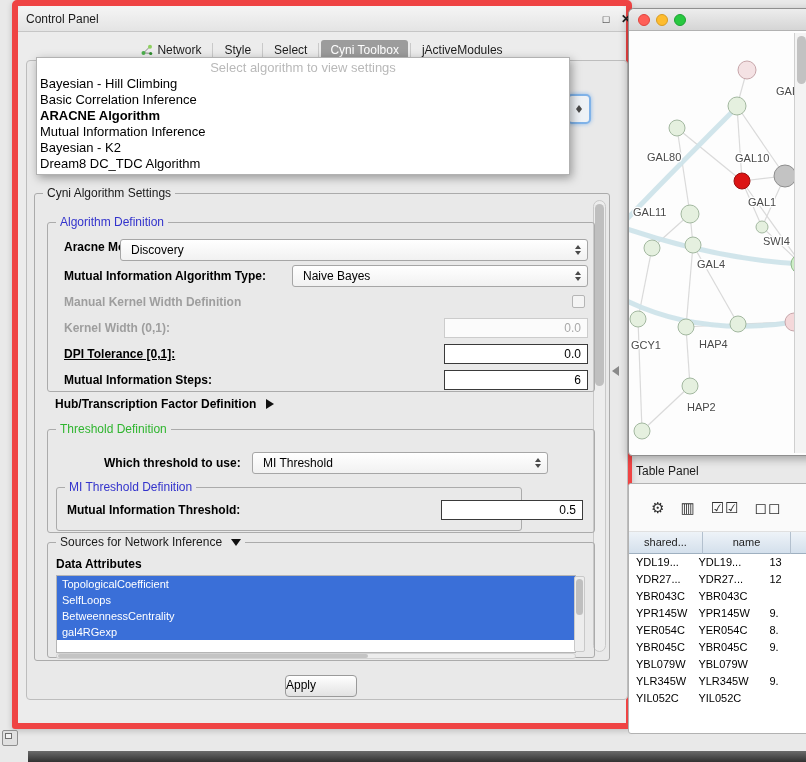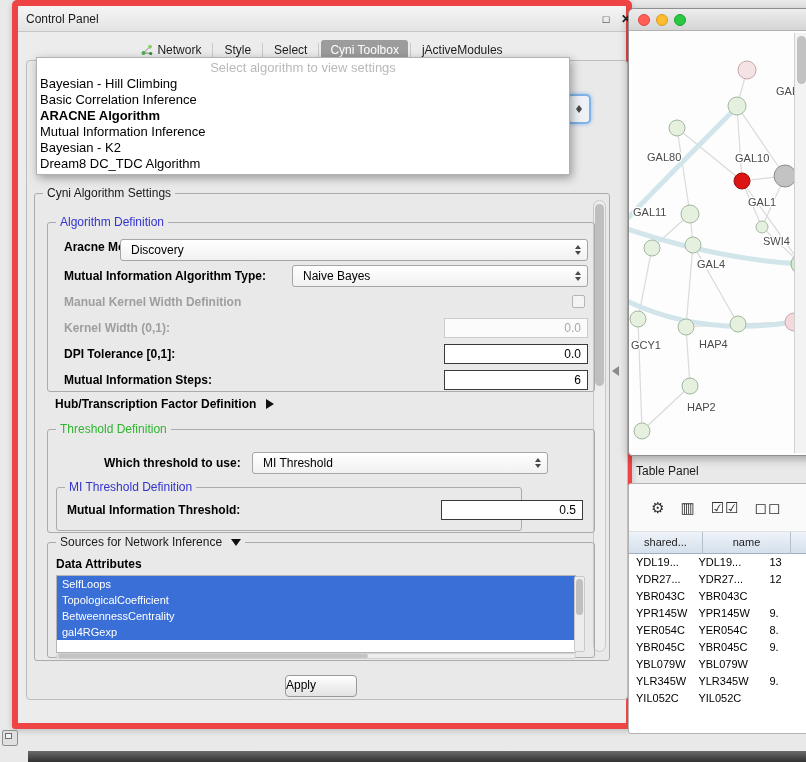--- a/index.html
+++ b/index.html
@@ -216,21 +216,21 @@
               <span class="arr-down"></span>
             </span>
         </div>
 
         <span class="lab gray" style="left:16px;top:68px;">Manual Kernel Width Definition</span>
         <div class="checkbox" style="left:524px;top:72px;"></div>
 
         <span class="lab gray" style="left:16px;top:94px;">Kernel Width (0,1):</span>
         <div class="tfield disabled" style="left:396px;top:95px;width:144px;">0.0</div>
 
-        <span class="lab" style="left:16px;top:120px;">DPI Tolerance [0,1]:</span>
+        <span class="lab" style="left:16px;top:120px;text-decoration:underline;">DPI Tolerance [0,1]:</span>
         <div class="tfield" style="left:396px;top:121px;width:144px;">0.0</div>
 
         <span class="lab" style="left:16px;top:146px;">Mutual Information Steps:</span>
         <div class="tfield" style="left:396px;top:147px;width:144px;">6</div>
       </div>
 
       <div class="hub-row">
         <span>Hub/Transcription Factor Definition</span>
         <span class="tri-right"></span>
       </div>
@@ -254,22 +254,22 @@
         </div>
       </div>
 
       <div class="grp" style="left:12px;top:348px;width:548px;height:116px;">
         <span class="grp-legend" style="font-weight:normal;">
           <span>Sources for Network Inference</span>
           <span class="tri-down-s"></span>
         </span>
         <span class="attr-label">Data Attributes</span>
         <div class="attr-list" id="attr-list">
+            <div class="attr-item">TopologicalCoefficient</div>
             <div class="attr-item">SelfLoops</div>
-            <div class="attr-item">TopologicalCoefficient</div>
             <div class="attr-item">BetweennessCentrality</div>
             <div class="attr-item">gal4RGexp</div>
           </div>
         <div class="sb-v attr-scroll">
             <div class="thumb"></div>
           </div>
         <div class="hscroll">
             <div class="thumb"></div>
           </div>
       </div>

